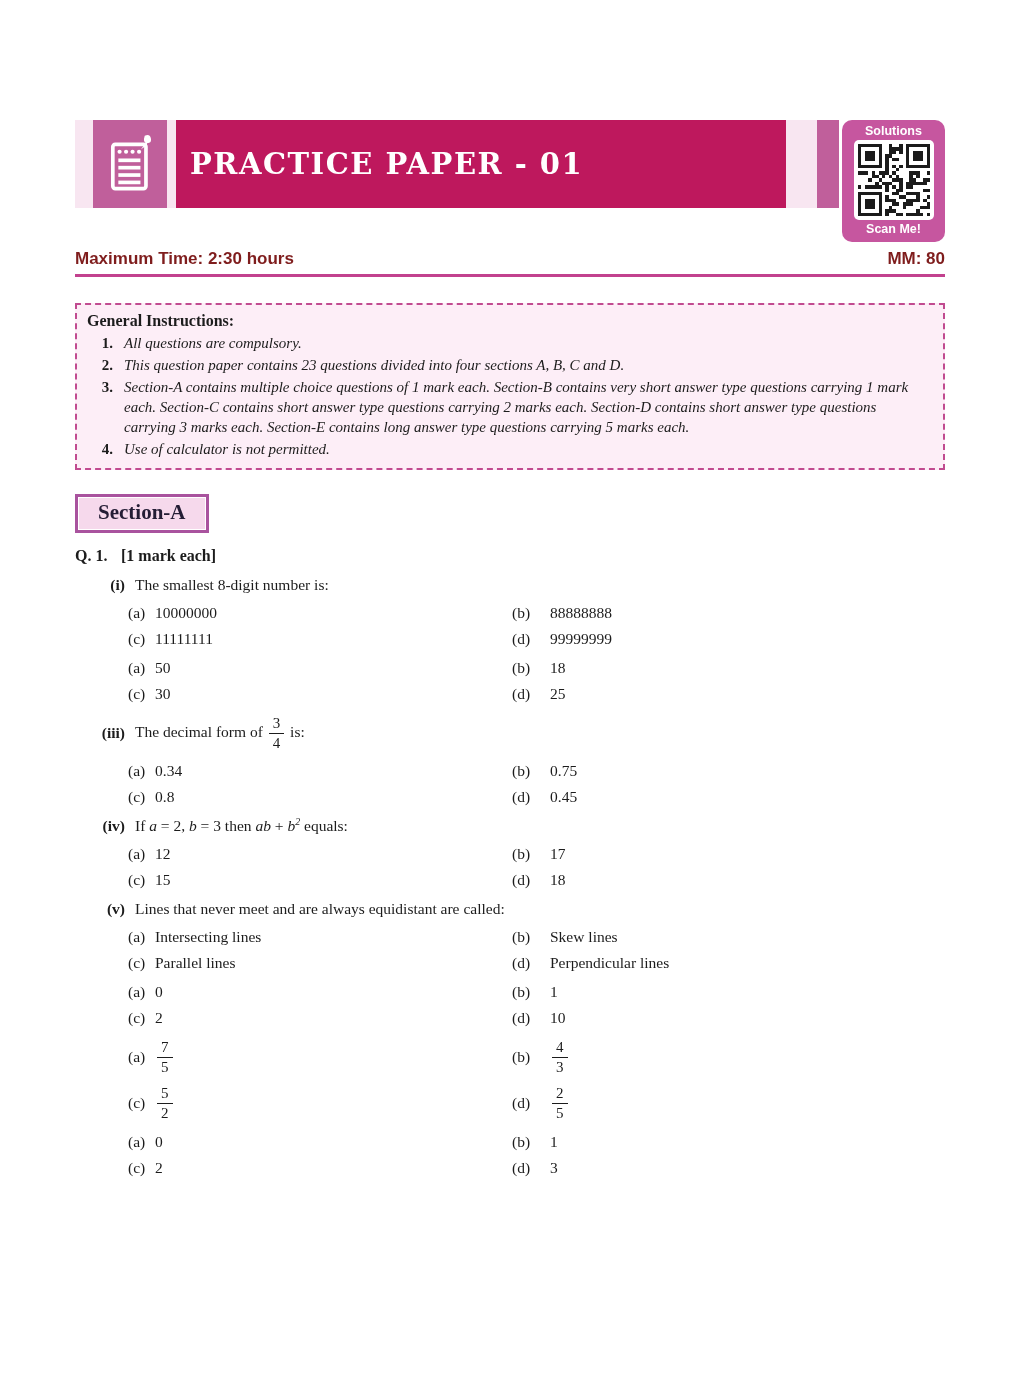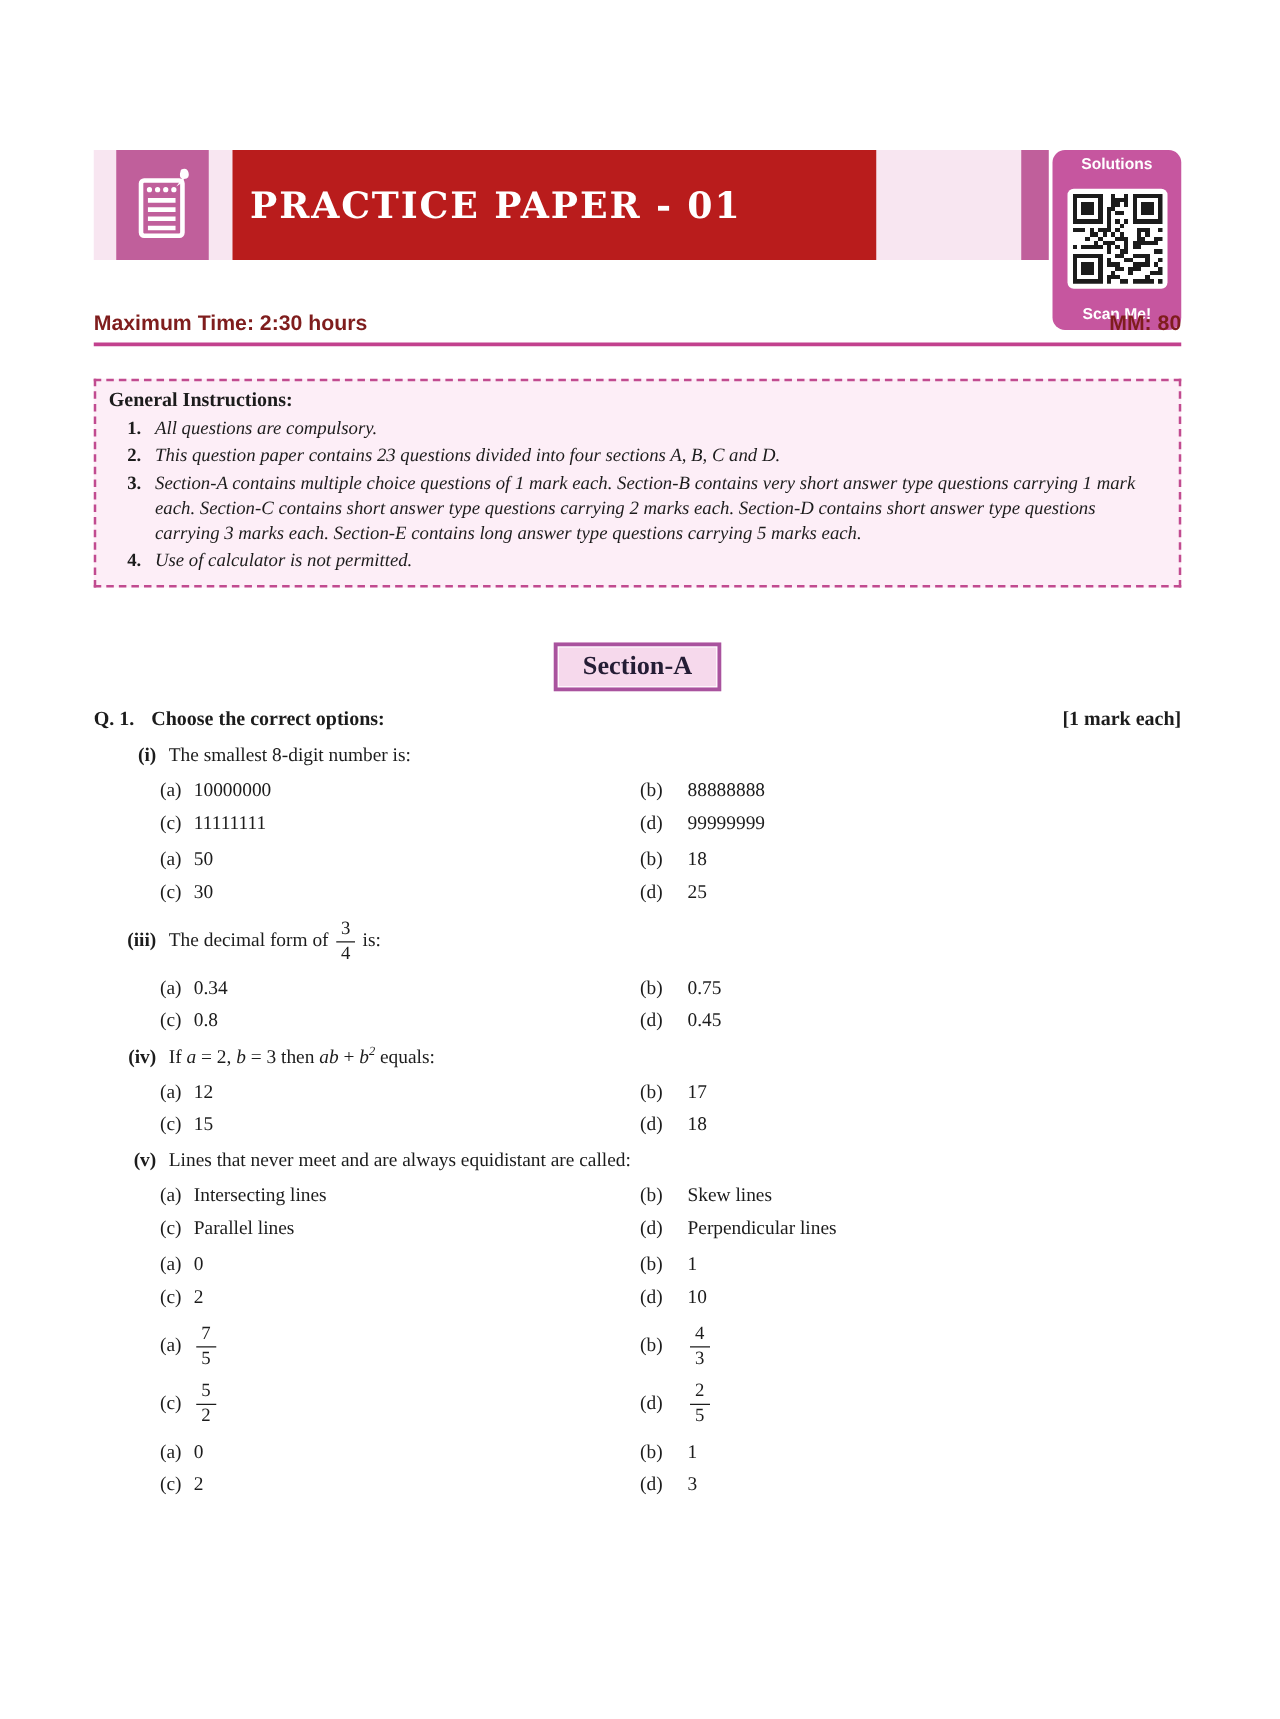--- a/index.html
+++ b/index.html
@@ -8,28 +8,28 @@
     padding:120px 79px 0 75px; position:relative; overflow:hidden;
     background:#ffffff; color:#1c1c1c;
     font-family:"Liberation Serif", serif;
   }
 
   
   .masthead { display:flex; align-items:flex-start; height:122px; }
   .strip { background:#f8e6f1; height:88px; display:flex; width:764px; }
   .icon-box { width:74px; margin-left:18px; background:#c05f9b;
               display:flex; align-items:center; justify-content:center; }
-  .banner { width:515px; margin-left:19px; background:#b91c1c;
+  .banner { width:610px; margin-left:9px; background:#be185d;
             display:flex; align-items:center; }
   .banner h1 { margin:0; padding-left:14px; color:#ffffff;
                font-family:"DejaVu Serif", serif; font-weight:800;
                font-size:29px; letter-spacing:1.5px; white-space:nowrap; }
   .strip-gap { flex:1; }
   .end-cap { width:22px; background:#c05f9b; }
-  .qr-block { width:103px; height:144px; margin-left:3px; background:#c6569f;
+  .qr-block { width:103px; height:122px; margin-left:3px; background:#c6569f;
               border-radius:10px; box-sizing:border-box; padding:5px 0 7px;
               display:flex; flex-direction:column; align-items:center;
               justify-content:space-between;
               font-family:"Liberation Sans", sans-serif; }
   .qr-label { color:#ffffff; font-size:12.5px; font-weight:bold; line-height:1; }
   .qr-box { width:80px; height:80px; background:#ffffff; border-radius:5px;
             display:flex; align-items:center; justify-content:center; }
   .qr-box svg { width:72px; height:72px; }
 
   
@@ -40,21 +40,21 @@
 
   
   .instructions { margin-top:26px; border:2px dashed #c14b90; background:#fdeef7;
                   padding:7px 12px 7px 10px; }
   .gi-head { font-weight:bold; font-size:16px; margin-bottom:3px; }
   .gi-item { display:flex; line-height:20px; font-size:15px; margin-bottom:2px; }
   .gi-n { font-weight:bold; width:26px; text-align:right; margin-right:11px; flex:none; }
   .gi-t { font-style:italic; }
 
   
-  .badge-row { text-align:center; margin-top:44px; }
+  .badge-row { margin-top:24px; }
   .badge { display:inline-block; background:#f6d9ec; border:3px solid #a9539e;
            box-shadow:inset 0 0 0 1px #ffffff; padding:3px 20px 5px;
            font-size:21px; font-weight:bold; color:#241d35; }
 
   
   .q1-row { display:flex; margin-top:14px; font-weight:bold; font-size:16px; }
   .q1-num { width:46px; flex:none; }
   .q1-prompt { flex:1; }
   .q1-marks { flex:none; }
 
@@ -358,21 +358,20 @@
       <span class="gi-t">Use of calculator is not permitted.</span>
     </div>
   </section>
 
   <div class="badge-row">
     <div class="badge">Section-A</div>
   </div>
 
   <div class="q1-row">
     <span class="q1-num">Q. 1.</span>
-    <span class="q1-prompt">Choose the correct options:</span>
     <span class="q1-marks">[1 mark each]</span>
   </div>
 
   <div class="questions">
       <div class="q">
         <div class="q-head">
           <span class="q-num">(i)</span>
           <span class="q-text"><span>The smallest 8-digit number is:</span></span>
         </div>
         <div class="opts">

